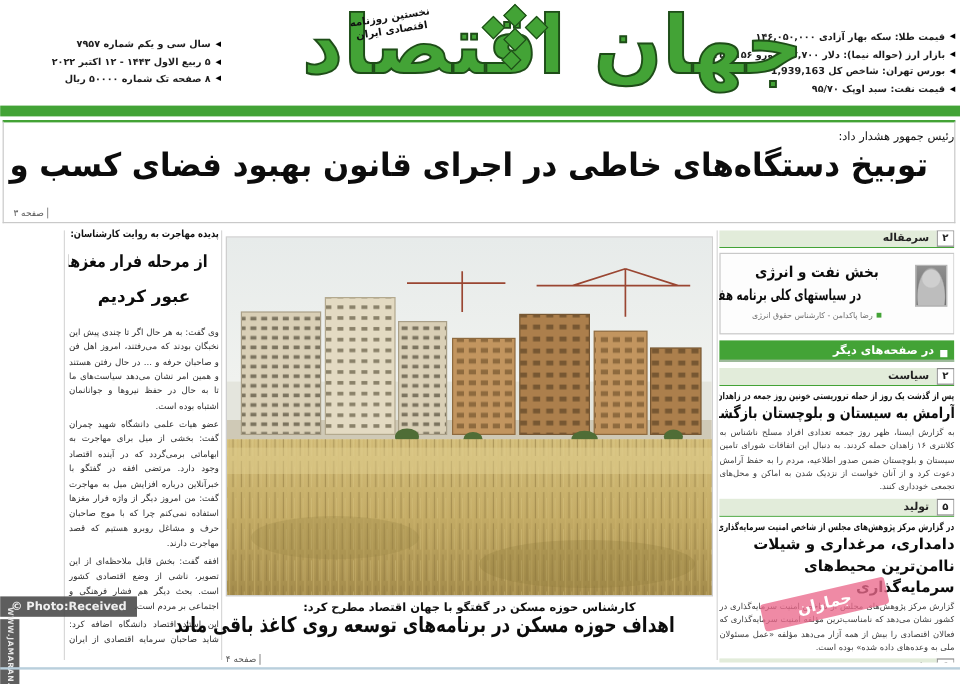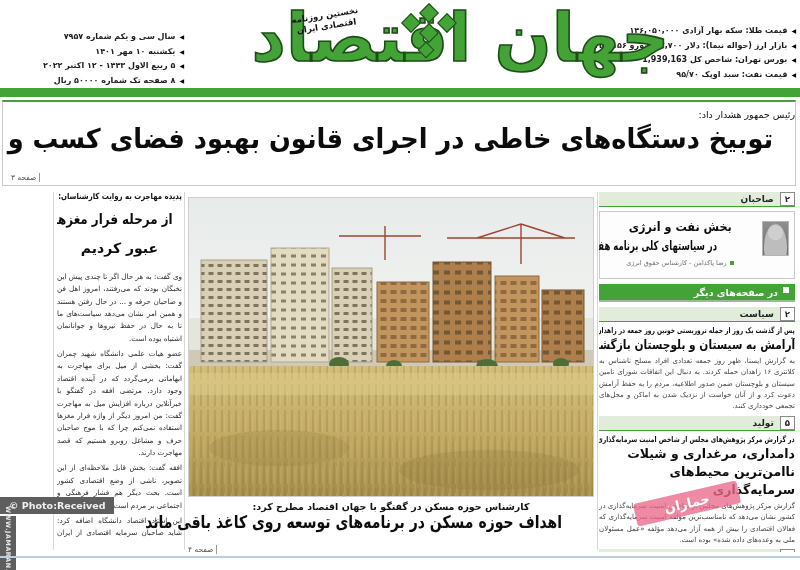--- a/index.html
+++ b/index.html
@@ -46,21 +46,21 @@
   .sec-label{background:#e2ecda;flex:1;font-size:9px;font-weight:bold;padding:2px 6px 1px 0;color:#222;}
   .editorial-card{border:1px solid #c9c9c9;background:#fdfdfd;position:relative;padding:6px 6px 4px;min-height:56px;margin-bottom:5px;}
   .portrait{position:absolute;right:5px;top:9px;width:25px;height:33px;border:1px solid #b5b5b5;
         background:radial-gradient(circle at 50% 32%, #cfcfcf 0 7px, transparent 8px),
                    radial-gradient(ellipse at 50% 78%, #bdbdbd 0 11px, transparent 12px),
                    linear-gradient(#8f8f8f,#6f6f6f);}
   .ed-title{margin-right:34px;text-align:center;font-size:12.5px;font-weight:bold;line-height:1.5;color:#0c0c0c;}
   .ed-byline{margin-right:34px;text-align:center;font-size:6.5px;color:#6e6e6e;margin-top:3px;}
   .sq{display:inline-block;width:4px;height:4px;background:#43a336;margin-left:3px;}
   .green-bar{background:#43a336;color:#fff;font-size:9.5px;font-weight:bold;padding:2.5px 6px;margin:3px 0 5px;
-        display:flex;align-items:flex-start;gap:5px;border-bottom:2px solid #9db99a;}
+        display:flex;align-items:flex-end;gap:5px;border-bottom:2px solid #9db99a;}
   .wsq{display:inline-block;width:6px;height:6px;background:#fff;}
   .story{margin-bottom:3px;}
   .story-kicker{font-size:7.8px;font-weight:bold;color:#111;margin:2px 0 1px;}
   .story-headline{font-size:12.5px;font-weight:bold;line-height:1.45;margin:1px 0 2px;color:#0c0c0c;}
   .story-body{font-size:7px;line-height:1.62;text-align:justify;color:#3d3d3d;}
   
   .stamp{position:absolute;left:634px;top:492px;width:106px;height:23px;background:rgba(235,105,140,.78);
         color:#fff;font-weight:bold;font-size:13px;display:flex;align-items:center;justify-content:center;
         transform:rotate(-13deg);border-radius:3px;}
   .credit{position:absolute;left:0;top:497px;background:rgba(72,72,72,.88);color:#f0f0f0;font-size:9.5px;
@@ -72,24 +72,20 @@
 </style>
 </head>
 <body>
 
 <div class="page">
 
   <div class="pub-info">
     <div class="info-line">
         <span class="tri">◀</span>
         <span>سال سی و یکم شماره ۷۹۵۷</span>
-      </div>
-    <div class="info-line">
-        <span class="tri">◀</span>
-        <span>یکشنبه ۱۰ مهر ۱۴۰۱</span>
       </div>
     <div class="info-line">
         <span class="tri">◀</span>
         <span>۵ ربیع الاول ۱۴۴۳ - ۱۲ اکتبر ۲۰۲۲</span>
       </div>
     <div class="info-line">
         <span class="tri">◀</span>
         <span>۸ صفحه تک شماره ۵۰۰۰۰ ریال</span>
       </div>
   </div>
@@ -221,21 +217,21 @@
     </svg>
   </div>
   <div class="ca-kicker">کارشناس حوزه مسکن در گفتگو با جهان اقتصاد مطرح کرد:</div>
   <div class="ca-headline"><span class="fit" style="transform:scaleX(.8);">اهداف حوزه مسکن در برنامه‌های توسعه روی کاغذ باقی ماند</span></div>
   <div class="pageref ca-pageref">صفحه ۴</div>
 
   <div class="col-right">
 
     <div class="sec-head">
       <span class="sec-num">۲</span>
-      <span class="sec-label">صاحبان</span>
+      <span class="sec-label">سرمقاله</span>
     </div>
 
     <div class="editorial-card">
       <div class="portrait"></div>
       <div class="ed-title">
         <span class="fit" style="transform:scaleX(.9);">بخش نفت و انرژی</span><br>
         <span class="fit" style="transform:scaleX(.68);">در سیاستهای کلی برنامه هفتم توسعه</span>
       </div>
       <div class="ed-byline"><span class="sq"></span><span>رضا پاکدامن - کارشناس حقوق انرژی</span></div>
     </div>

